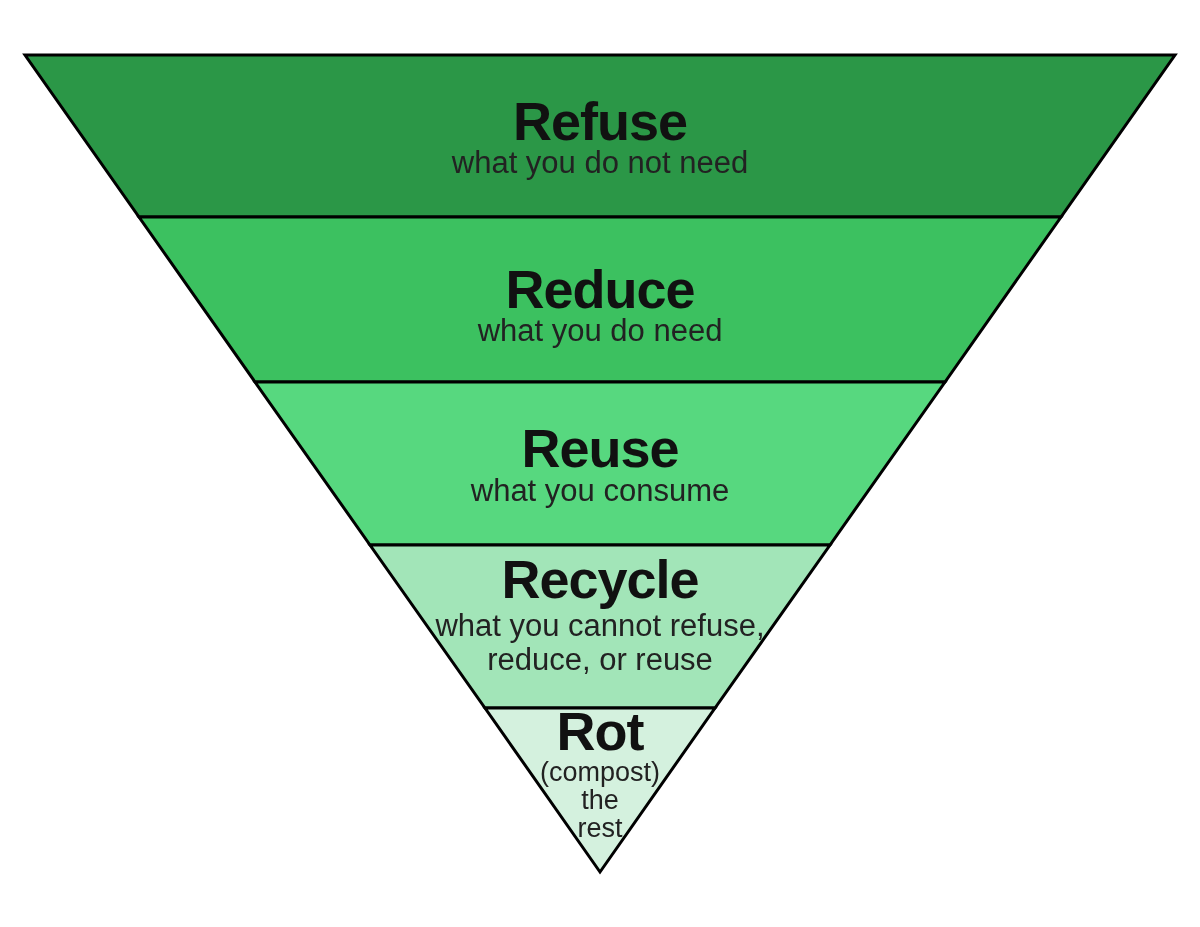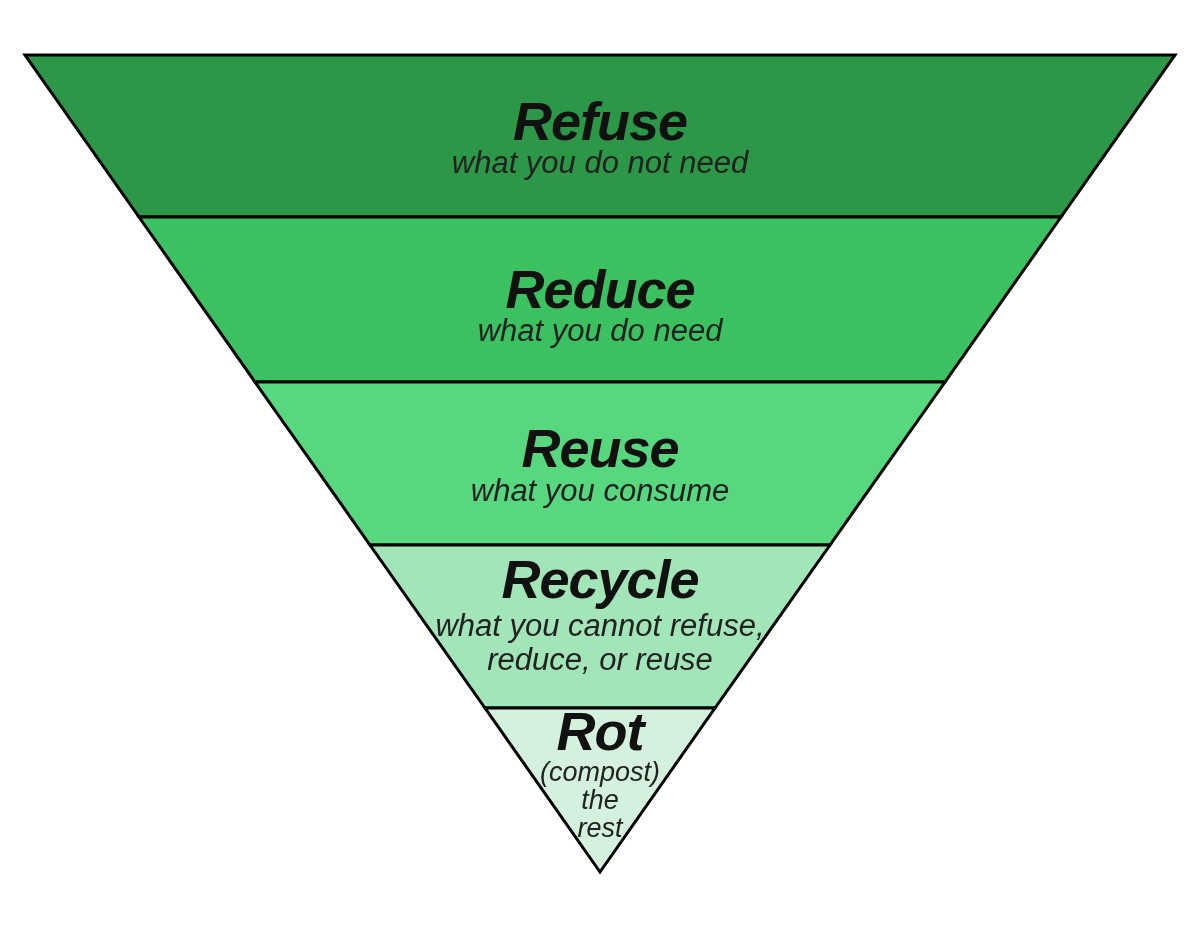--- a/index.html
+++ b/index.html
@@ -9,21 +9,20 @@
     width: 1200px;
     height: 927px;
     overflow: hidden;
     font-family: "Liberation Sans", "DejaVu Sans", sans-serif;
   }
   .stage {
     position: relative;
     width: 1200px;
     height: 927px;
     background: #ffffff;
-    font-style: italic;
   }
   svg { display: block; }
   .tier-shape {
     stroke: #000000;
     stroke-width: 3;
     stroke-linejoin: miter;
   }
   .tier-label {
     font-family: "Liberation Sans", "DejaVu Sans", sans-serif;
     font-size: 54px;

